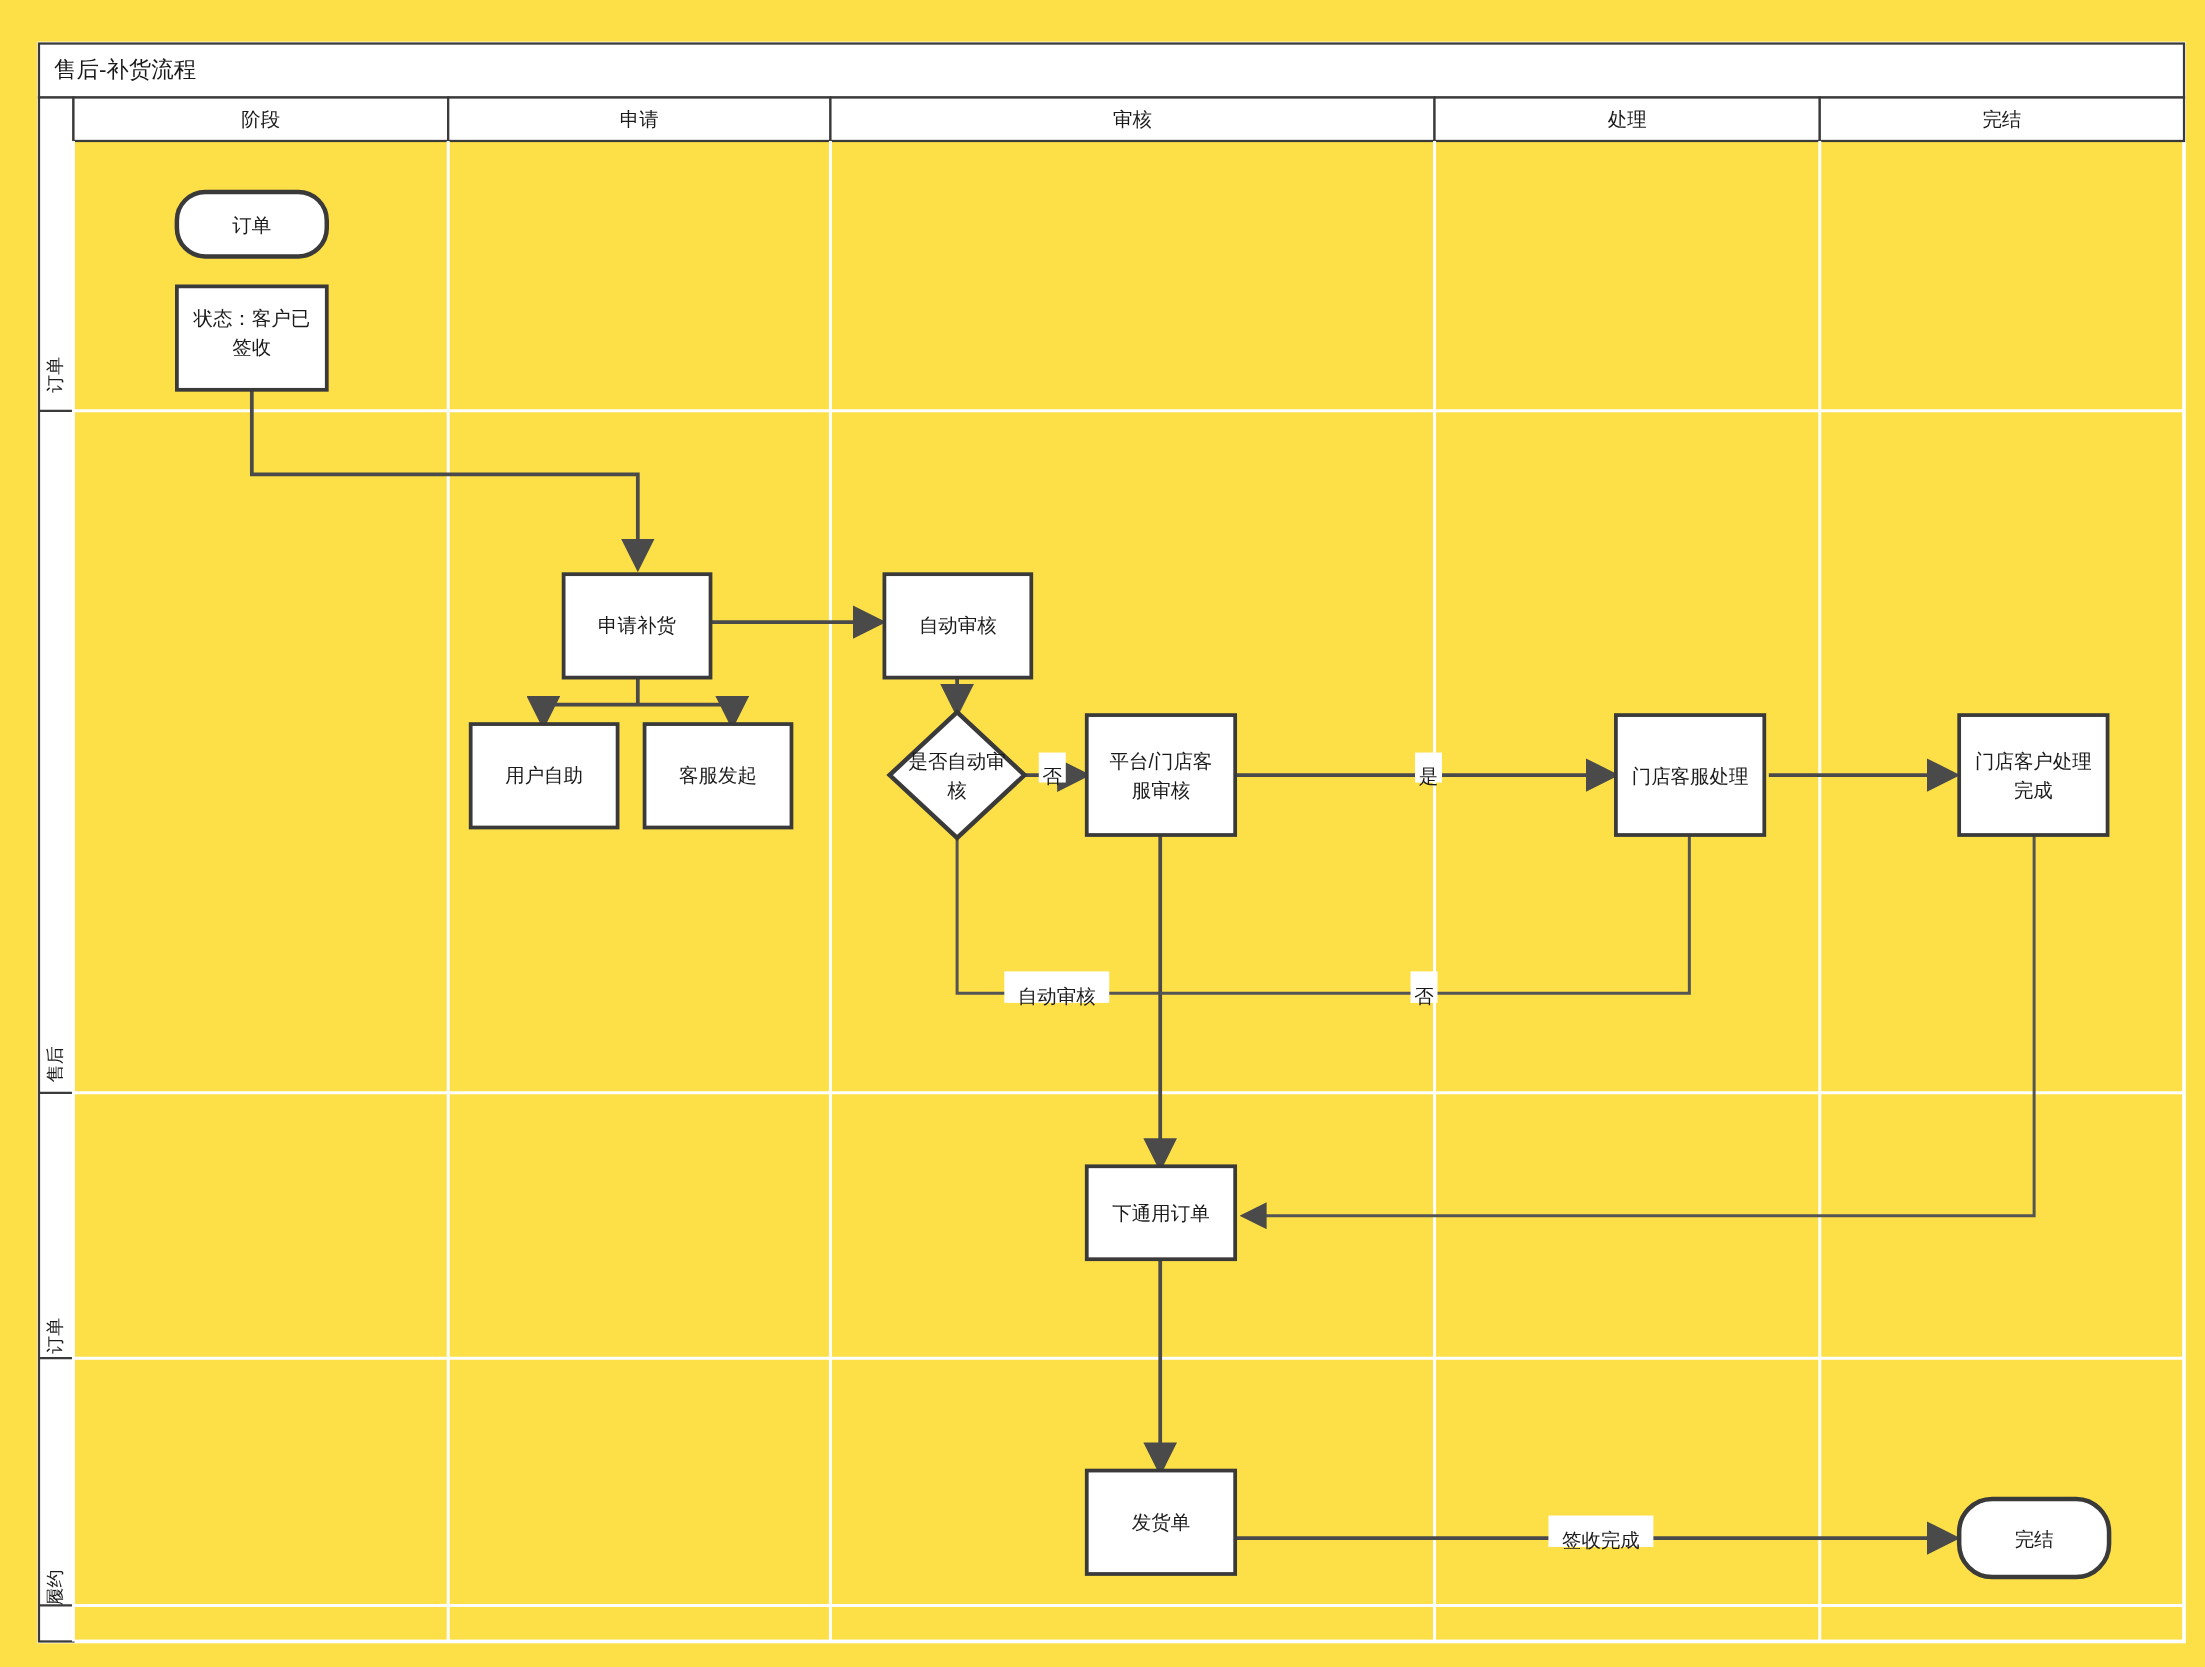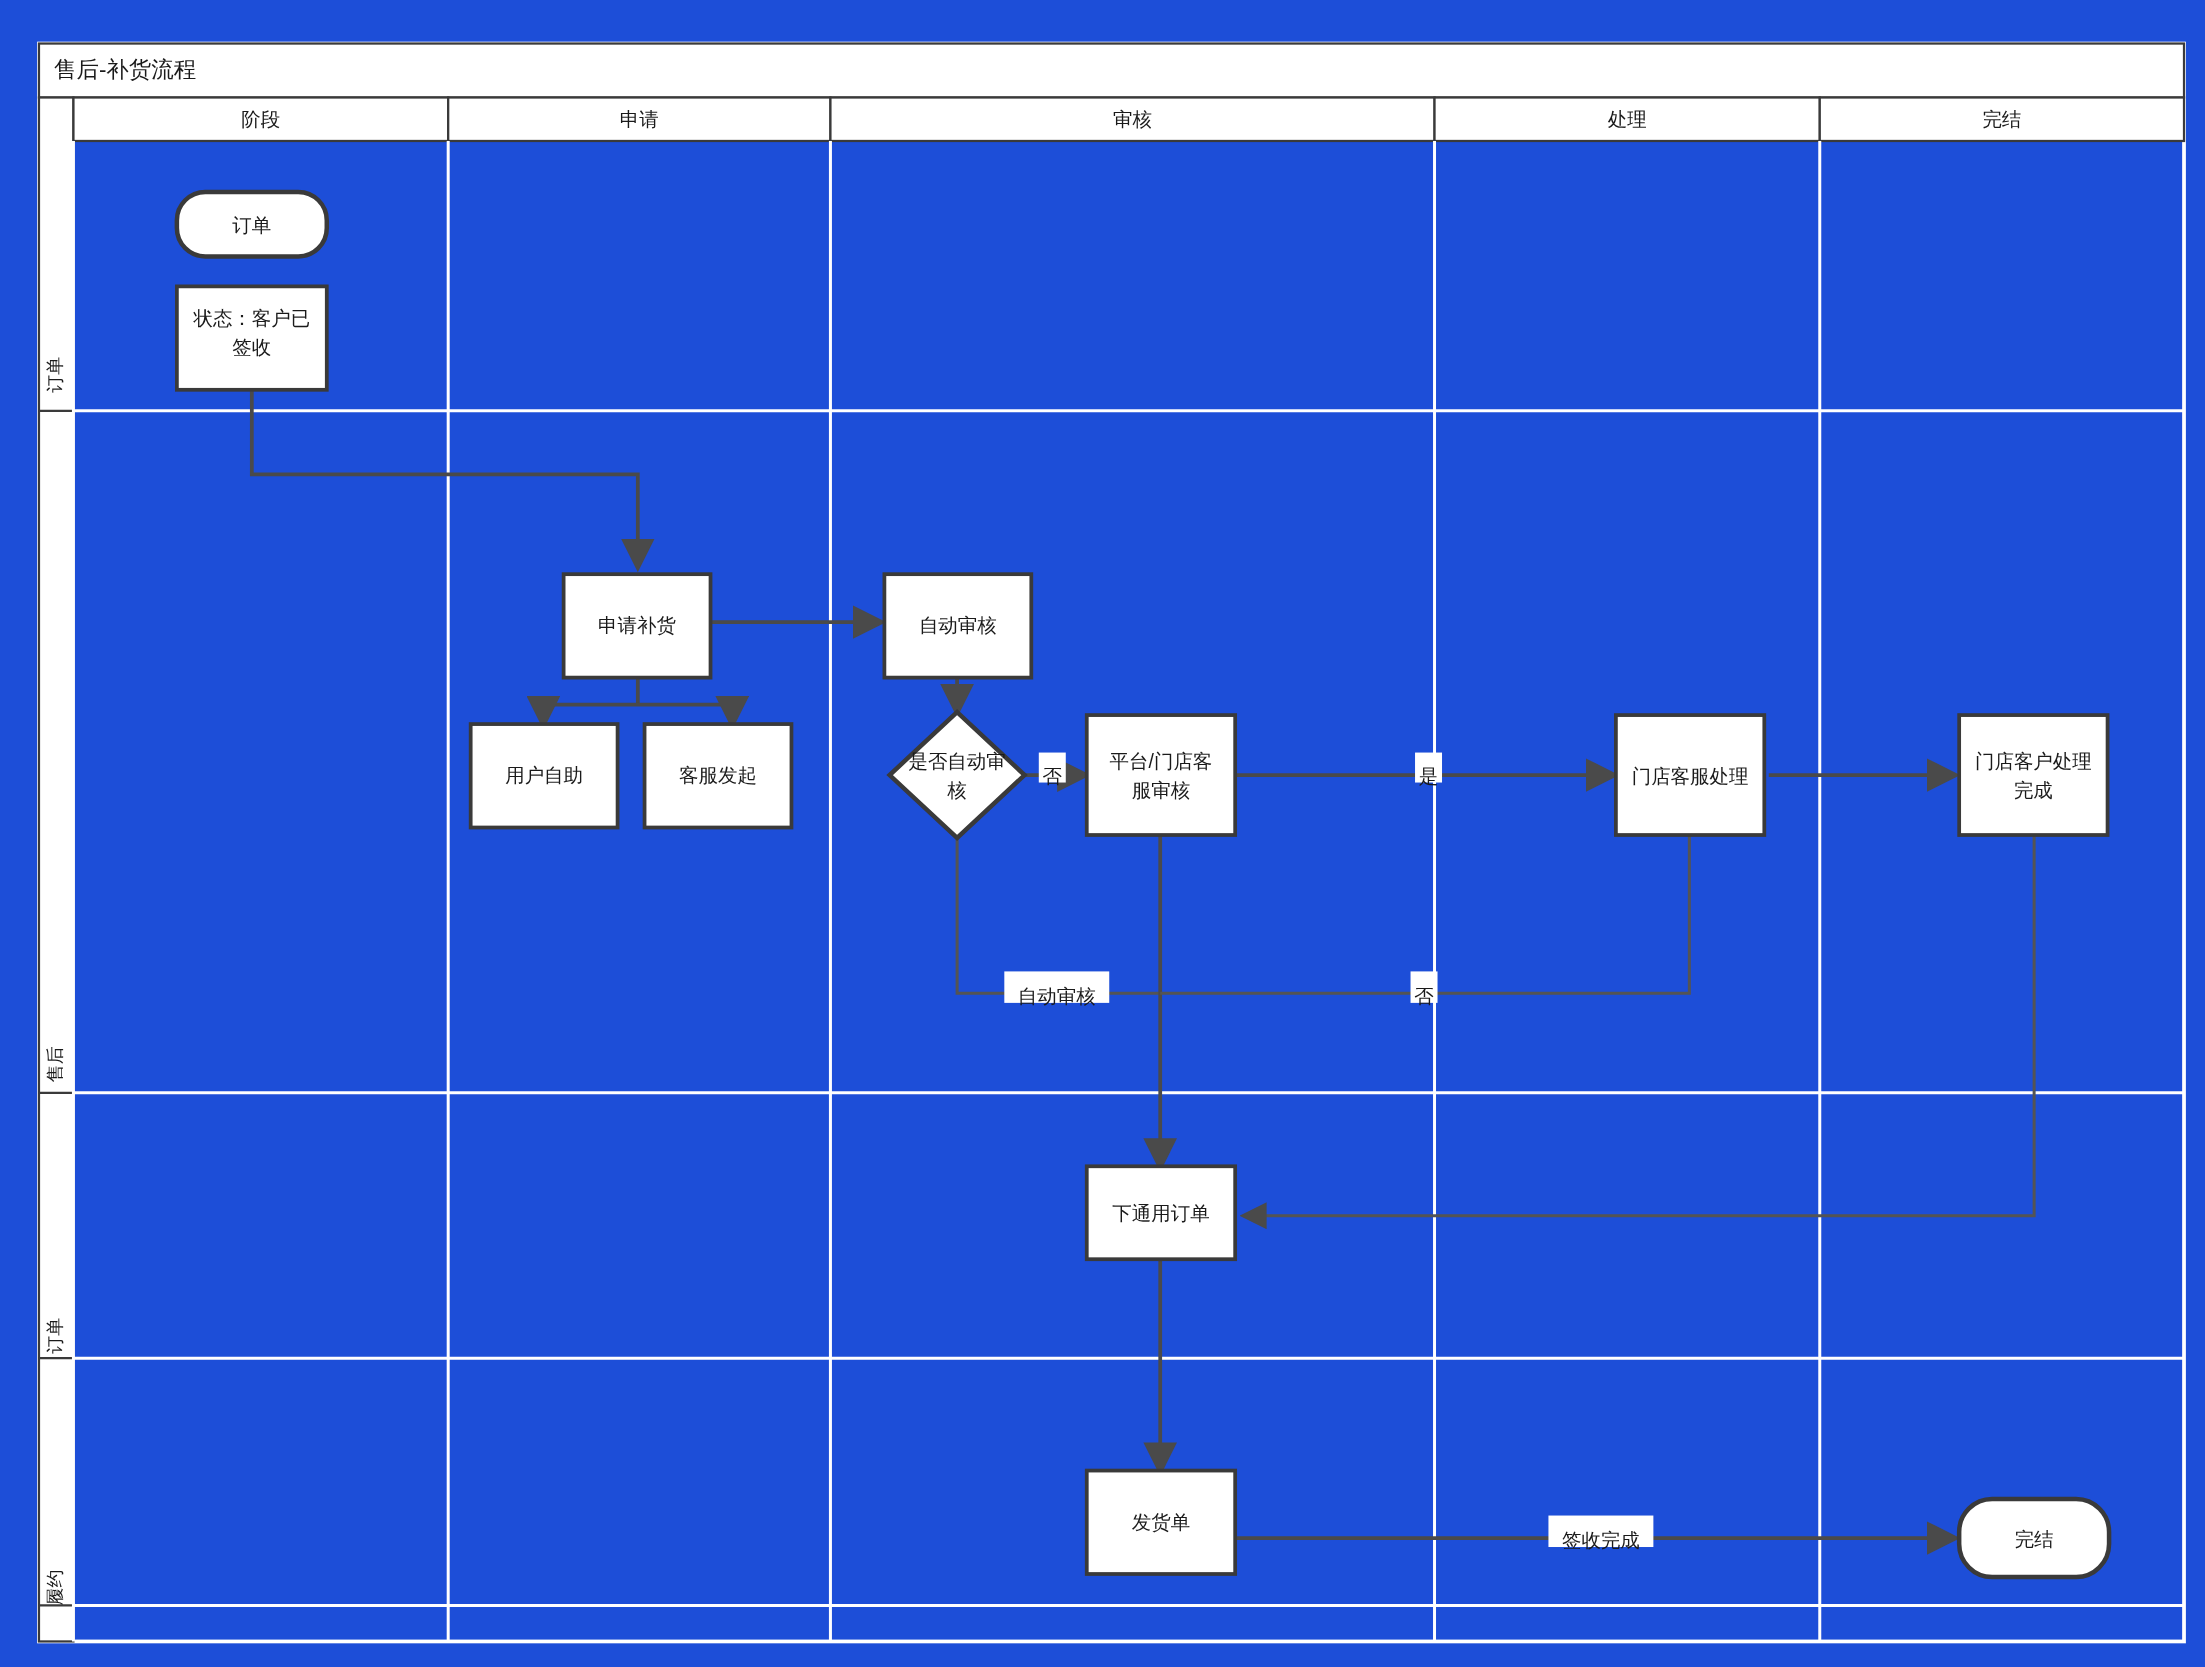--- a/index.html
+++ b/index.html
@@ -10,21 +10,21 @@
   body {
     width: 2205px;
     height: 1667px;
     font-family: "Liberation Sans", "DejaVu Sans", sans-serif;
     overflow: hidden;
   }
   #stage {
     position: relative;
     width: 2205px;
     height: 1667px;
-    background: #1d4ed8;
+    background: #fde047;
   }
   svg#diagram {
     position: absolute;
     left: 0;
     top: 0;
     width: 2205px;
     height: 1667px;
   }
   .lane-line { stroke: #ffffff; stroke-width: 4; fill: none; }
   .pool-border { stroke: #ffffff; stroke-width: 5; fill: none; }

